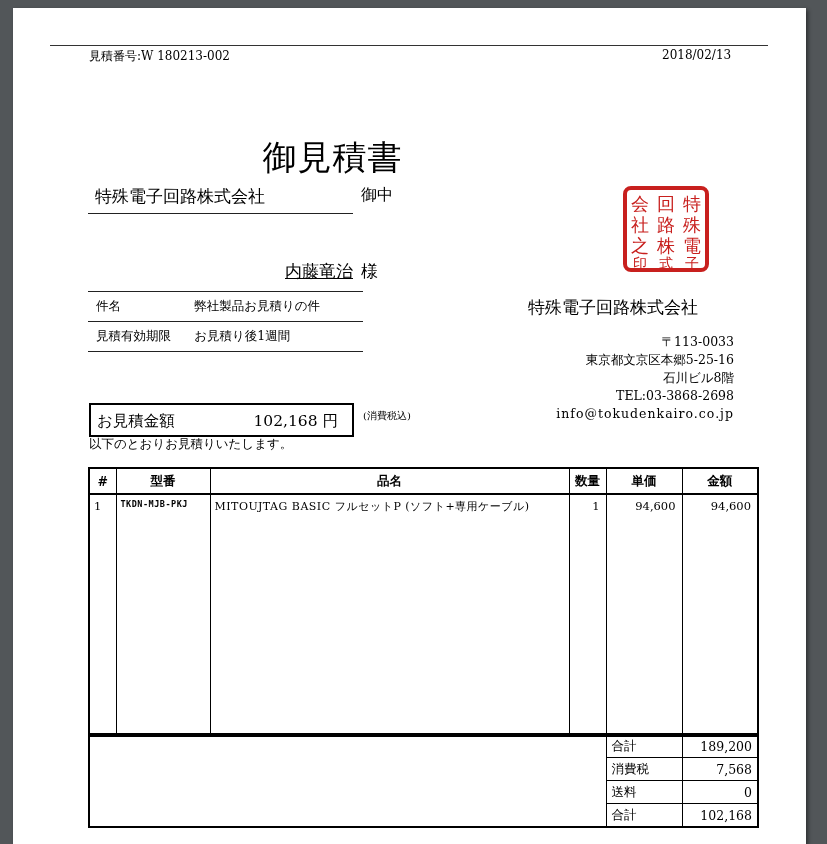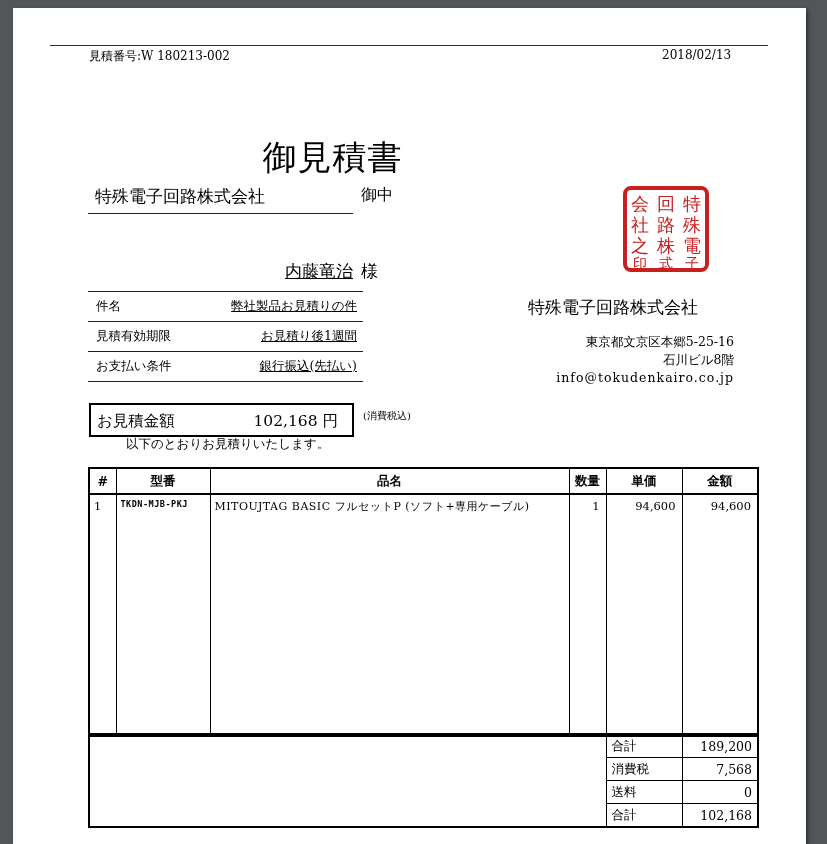--- a/index.html
+++ b/index.html
@@ -12,26 +12,26 @@
   .quote-no { left:76px; top:40px; font-size:12px; }
   .date { left:649px; top:40px; font-size:12px; }
   .title { left:0; width:639px; top:92px; text-align:center; font-size:34px; letter-spacing:1px;margin-top:35px; }
   .client { left:82px; top:177px; font-size:17px; }
   .onchu { left:348px; top:177px; font-size:16px; }
   .client-rule { left:75px; top:205px; width:265px; border-top:1.5px solid #222; }
   .person { left:75px; width:265px; top:252px; text-align:right; font-size:17px; padding-right:0;text-decoration:underline; }
   .sama { left:348px; top:252px; font-size:17px; }
   .info-table { left:75px; top:283px; width:275px; border-collapse:collapse; font-size:12.5px; }
   .info-table td { height:29px; border-bottom:1.5px solid #222; padding:0 0 0 8px;margin-top:16px; }
-  .info-table td.v { text-align:right; padding:0 6px 0 0;text-decoration:underline; }
+  .info-table td.v { text-align:left; padding:0 6px 0 0; }
   .amount-box { left:76px; top:395px; width:261px; height:30px; border:2.5px solid #000; font-size:15.5px; }
   .amount-box .lbl { position:absolute; left:6px; top:6px; }
   .amount-box .val { position:absolute; right:14px; top:6px; }
   .tax-incl { left:350px; top:401px; font-size:10px; }
-  .intro { left:76px; top:428px; font-size:12.5px;margin-left:37px; }
+  .intro { left:76px; top:428px; font-size:12.5px; }
   .seal { left:610px; top:178px; width:86px; height:86px; }
   .company { left:515px; top:288px; font-size:17px; }
   .addr { right:72px; top:325px; text-align:right; font-size:12.5px; line-height:18px; }
   .addr .email { letter-spacing:1px; }
   table.items { position:absolute; left:75px; top:459px; width:669px; border-collapse:collapse;
                 border:2.5px solid #000; font-size:11.5px; table-layout:fixed; }
   table.items th { height:22px; border:1.5px solid #000; border-bottom:2.5px solid #000; font-weight:bold; font-size:12.5px; }
   table.items td { border-left:1.5px solid #000; border-right:1.5px solid #000; vertical-align:top; padding:4px 4px 0 4px; }
   table.items tr.body td { height:236px; }
   table.items td.num { text-align:right; padding-right:6px; }
@@ -64,24 +64,20 @@
   <table class="abs info-table">
     <tbody>
         <tr style="border-top:1.5px solid #222;">
       <td>件名</td>
       <td class="v">弊社製品お見積りの件</td>
     </tr>
     <tr>
       <td>見積有効期限</td>
       <td class="v">お見積り後1週間</td>
     </tr>
-    <tr>
-      <td>お支払い条件</td>
-      <td class="v">銀行振込(先払い)</td>
-    </tr>
   </tbody>
     </table>
 
   <div class="abs amount-box">
     <span class="lbl">お見積金額</span>
     <span class="val">102,168 円</span>
   </div>
   <div class="abs tax-incl">(消費税込)</div>
   <div class="abs intro">以下のとおりお見積りいたします。</div>
 
@@ -98,22 +94,24 @@
         <text x="43" y="82" font-size="14">式</text>
       <text x="17" y="24">会</text>
         <text x="17" y="45">社</text>
         <text x="17" y="66">之</text>
         <text x="17" y="82" font-size="14">印</text>
     </g>
   </svg>
 
   <div class="abs company">特殊電子回路株式会社</div>
   <div class="abs addr">
+    <div>〒113-0033</div>
     <div>東京都文京区本郷5-25-16</div>
     <div>石川ビル8階</div>
+    <div>TEL:03-3868-2698</div>
     <div class="email">info@tokudenkairo.co.jp</div>
   </div>
 
   <table class="items">
     <colgroup>
       <col style="width:27px">
         <col style="width:94px">
         <col style="width:359px">
       <col style="width:37px">
         <col style="width:76px">

